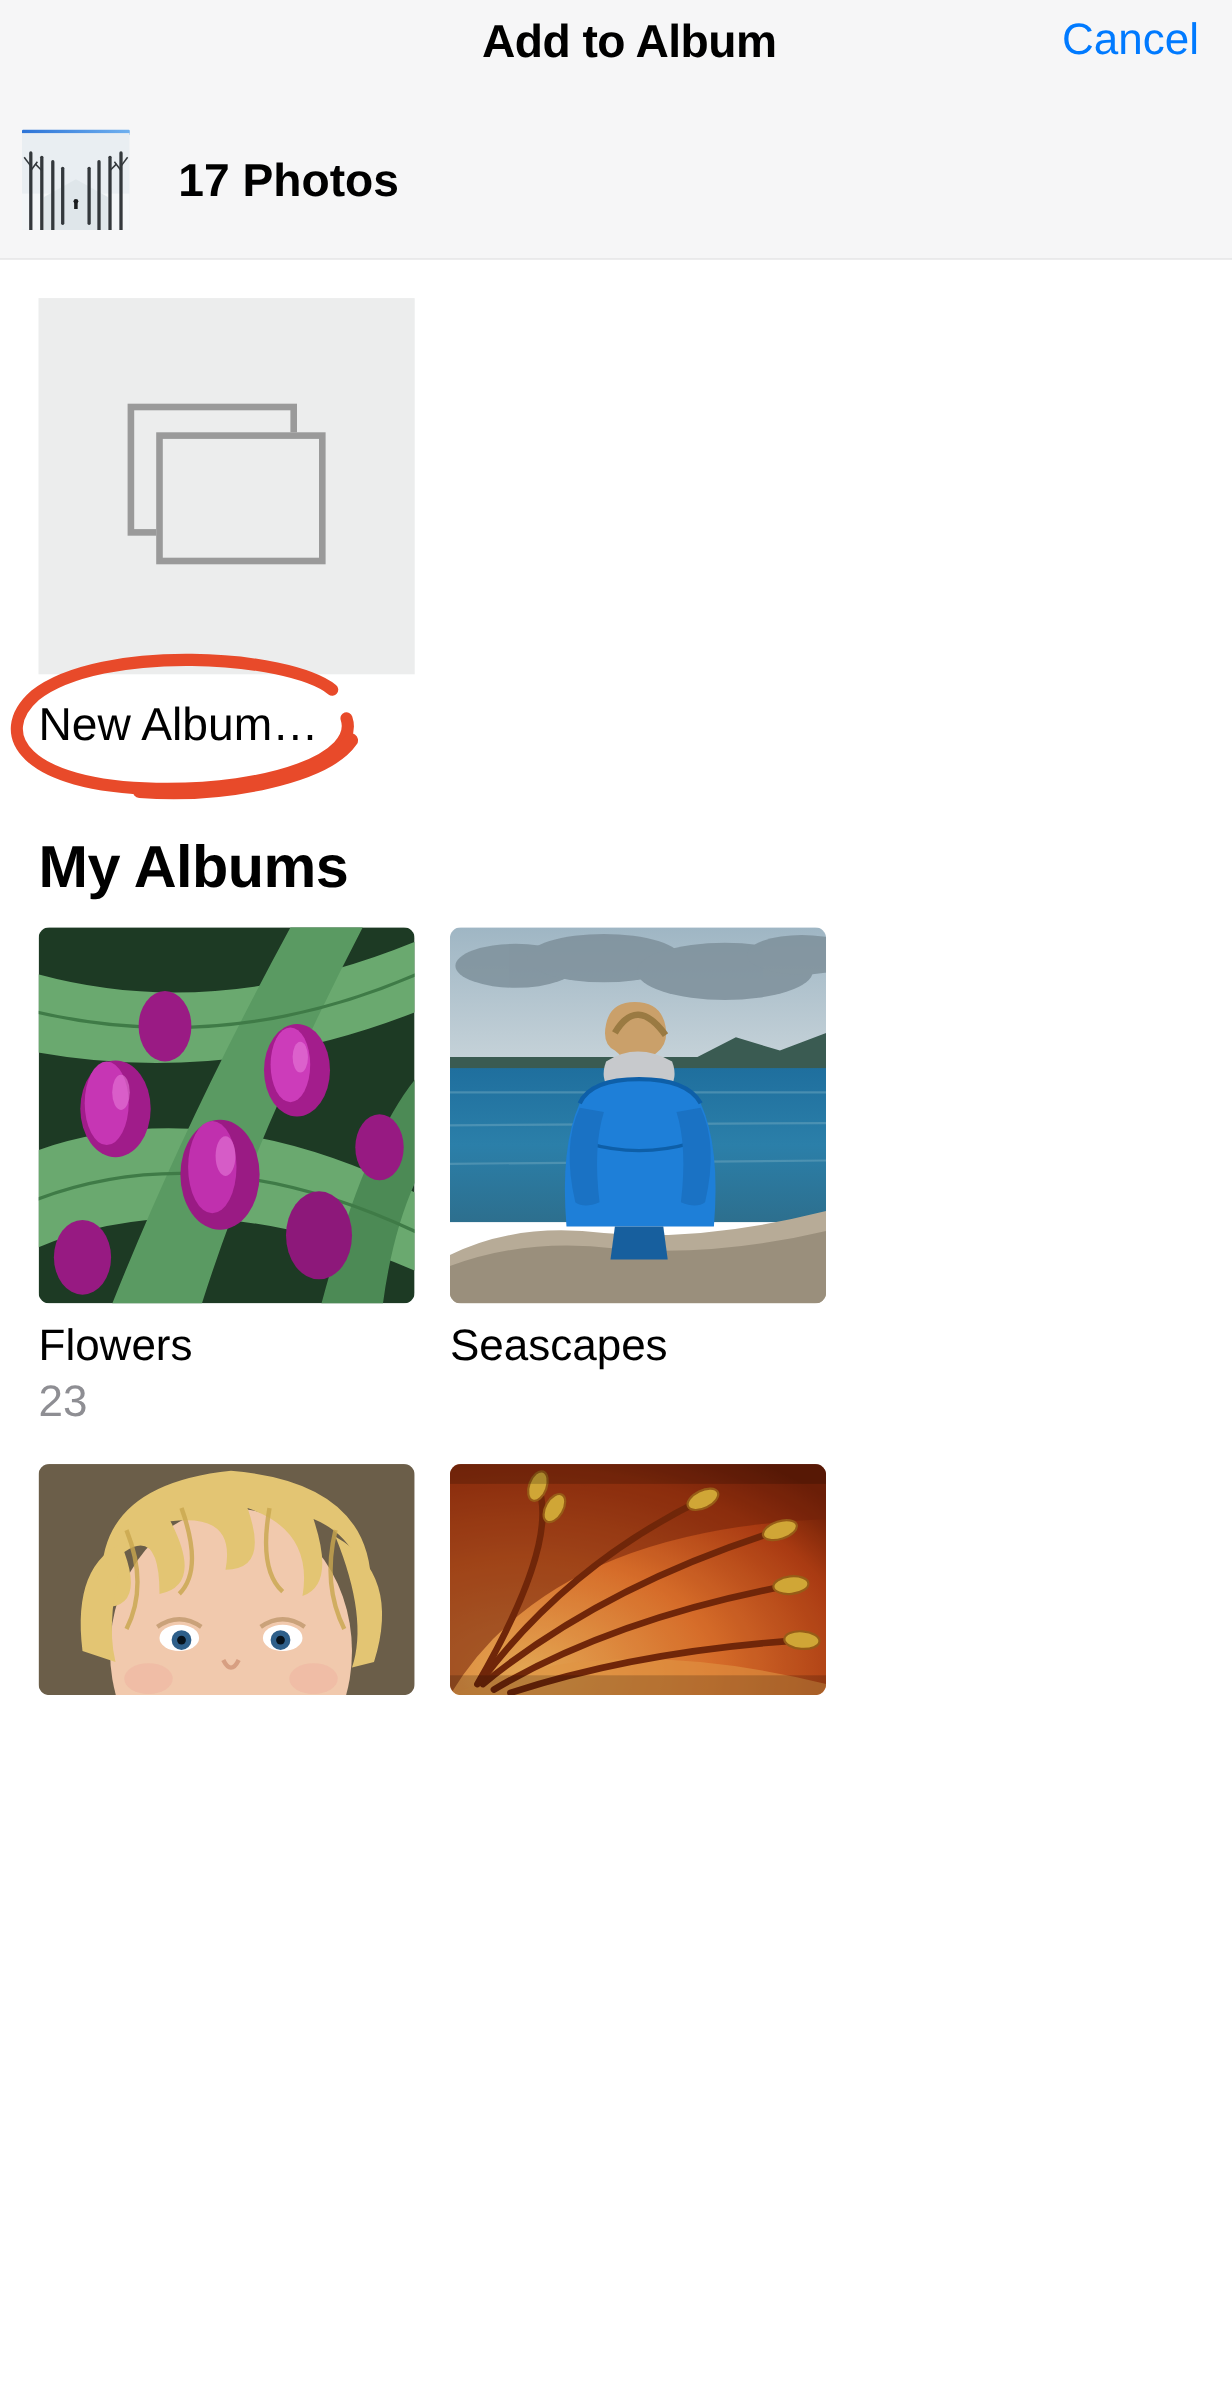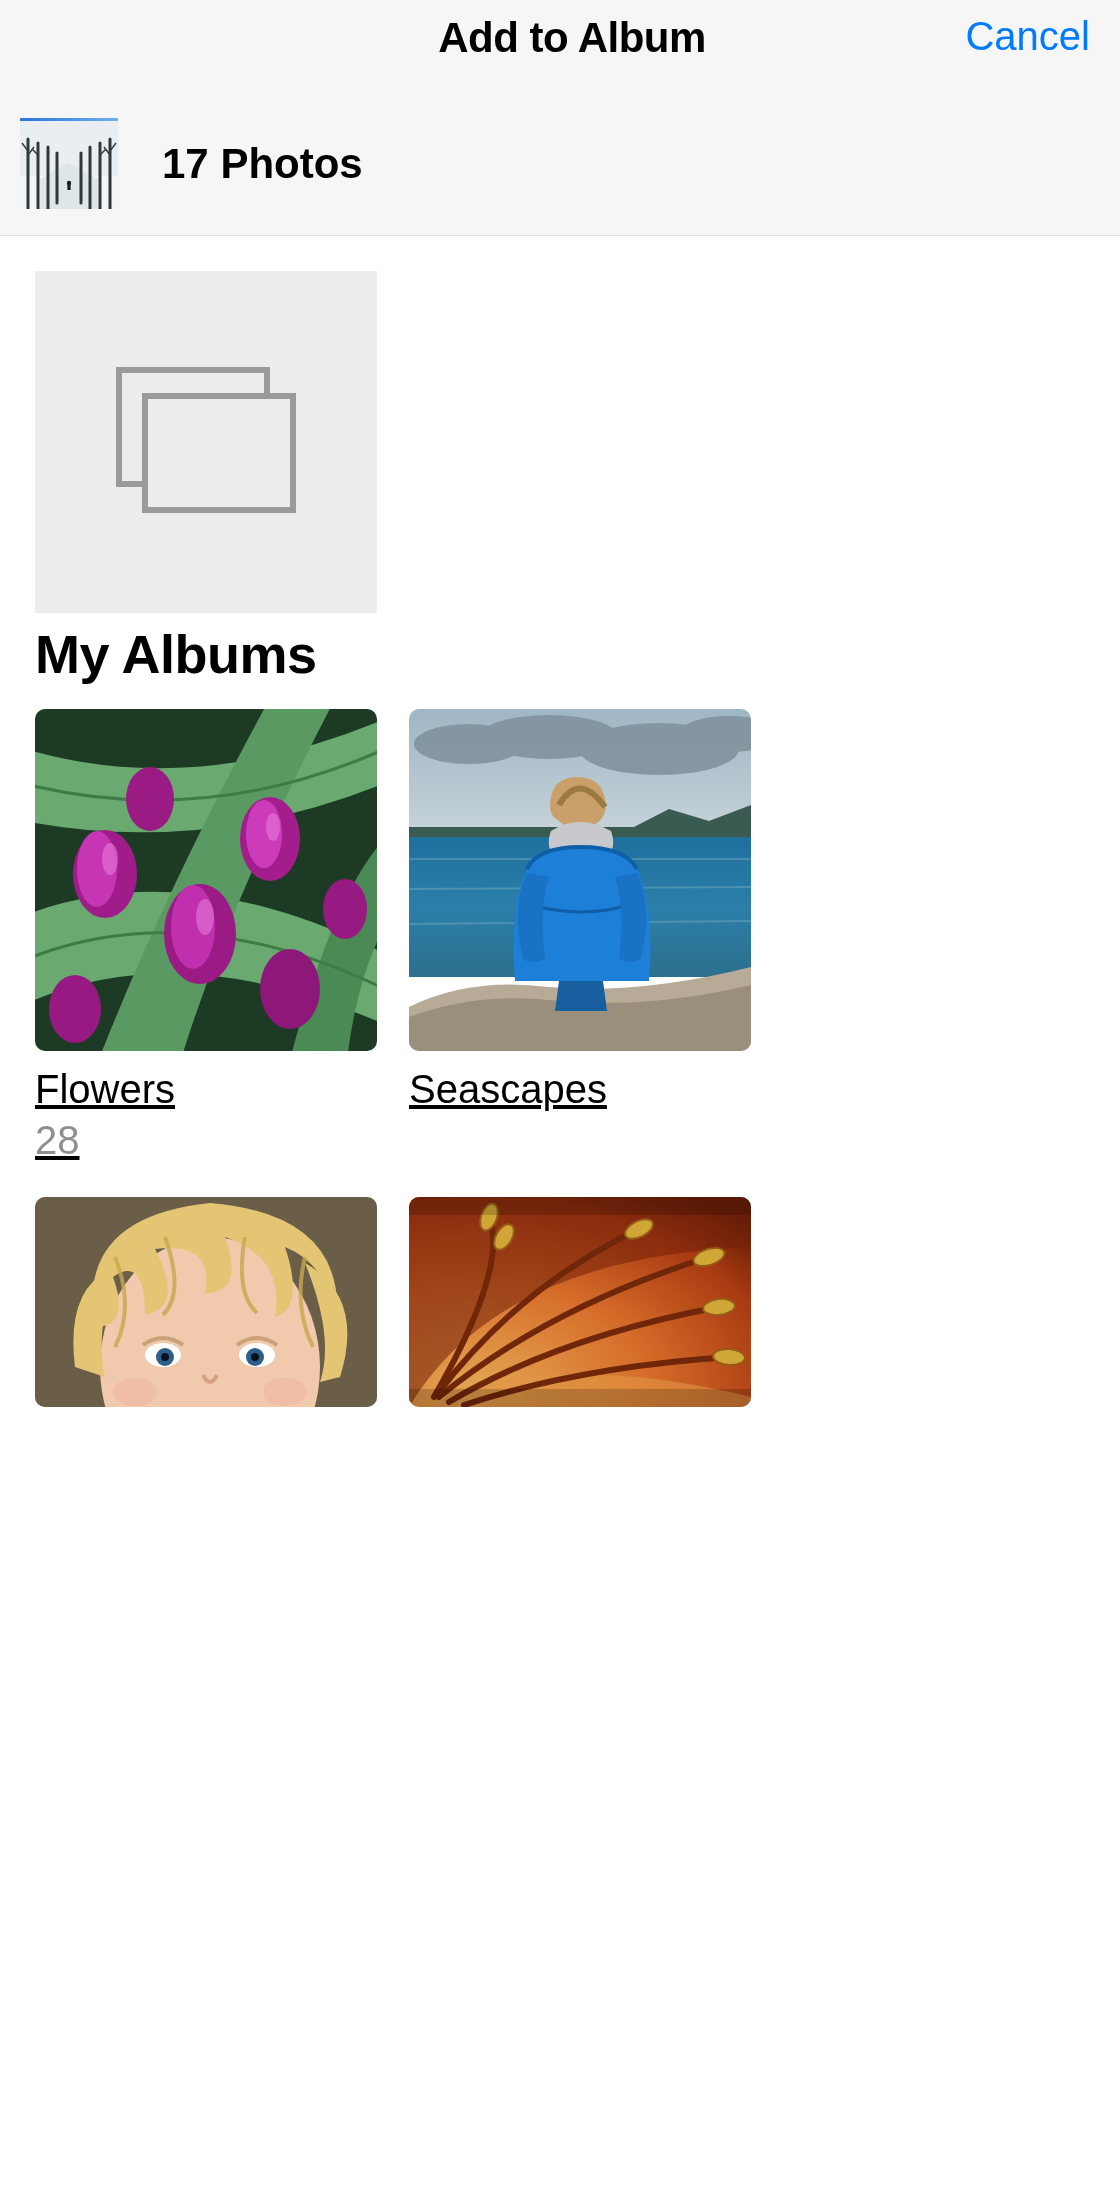--- a/index.html
+++ b/index.html
@@ -68,21 +68,21 @@
     }
     
     .section-title{
       font-size:54px; font-weight:700; letter-spacing:-0.5px;
       margin-top:10px; margin-bottom:24px;
     }
     .grid{
       display:grid; grid-template-columns:342px 342px;
       column-gap:32px; row-gap:34px;
     }
-    .album{ width:402px; cursor:pointer;text-decoration:underline; }
+    .album{ width:402px; cursor:pointer; }
     .cover{ width:342px; height:342px; border-radius:10px; overflow:hidden; }
     .cover svg{ display:block; }
     .album-name{ font-size:40px; margin-top:16px; }
     .album-count{ font-size:40px; color:#8e8e93; margin-top:6px; }
     .grid .album.trunc .cover{ height:210px; }
   </style>
 </head>
 <body>
 
 <div class="header">
@@ -126,20 +126,30 @@
 </div>
 
 <div class="content">
 
   <div class="new-album-tile">
     <div class="na-icon">
       <div class="na-rect back"></div>
       <div class="na-rect front"></div>
     </div>
   </div>
+  <div class="new-album-row">
+    <span class="new-album-label">New Album…</span>
+
+    <svg class="annotation" viewBox="0 0 360 150">
+      <g fill="none" stroke="#e84a2a" stroke-linecap="round">
+        <path stroke-width="11" d="M 305 40 C 265 8, 95 -2, 35 45 C -5 80, 25 128, 145 130 C 250 132, 330 102, 318 66"></path>
+        <path stroke-width="13" d="M 130 132 C 210 138, 300 118, 322 86"></path>
+      </g>
+    </svg>
+  </div>
 
   <div class="section-title">My Albums</div>
 
   <div class="grid">
 
     <div class="album">
       <div class="cover">
         <svg width="342" height="342" viewBox="0 0 342 342" preserveAspectRatio="xMidYMid slice">
           <rect width="342" height="342" fill="#1d3a24"></rect>
 
@@ -167,21 +177,21 @@
             <ellipse cx="310" cy="200" rx="22" ry="30" fill="#971a82"></ellipse>
           </g>
           <g fill="#e67ad8" opacity="0.6">
             <ellipse cx="75" cy="150" rx="8" ry="16"></ellipse>
             <ellipse cx="170" cy="208" rx="9" ry="18"></ellipse>
             <ellipse cx="238" cy="118" rx="7" ry="14"></ellipse>
           </g>
         </svg>
       </div>
       <div class="album-name">Flowers</div>
-      <div class="album-count">28</div>
+      <div class="album-count">23</div>
     </div>
 
     <div class="album">
       <div class="cover">
         <svg width="342" height="342" viewBox="0 0 342 342" preserveAspectRatio="xMidYMid slice">
           <defs>
             <linearGradient id="sky2" x1="0" y1="0" x2="0" y2="1">
               <stop offset="0" stop-color="#9fb6c4"></stop>
                 <stop offset="1" stop-color="#c8d4da"></stop>
             </linearGradient>

